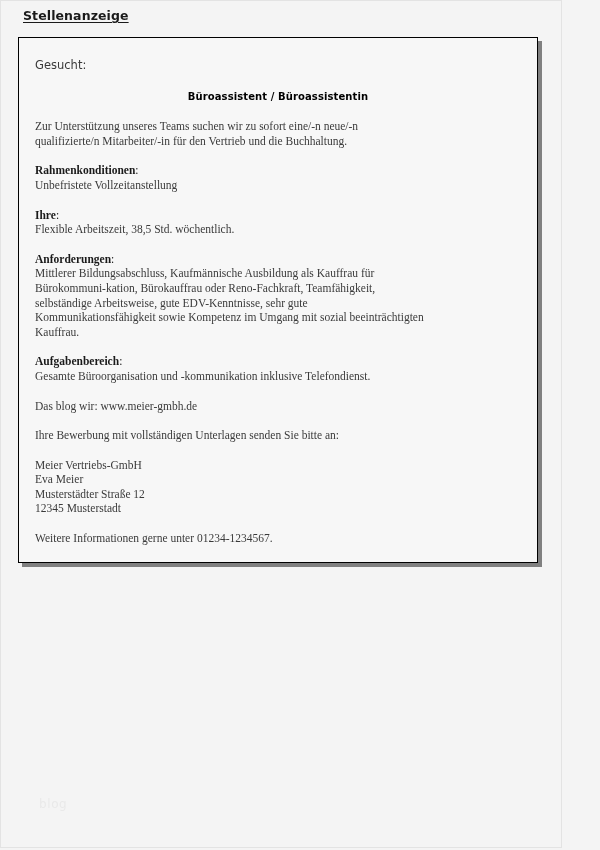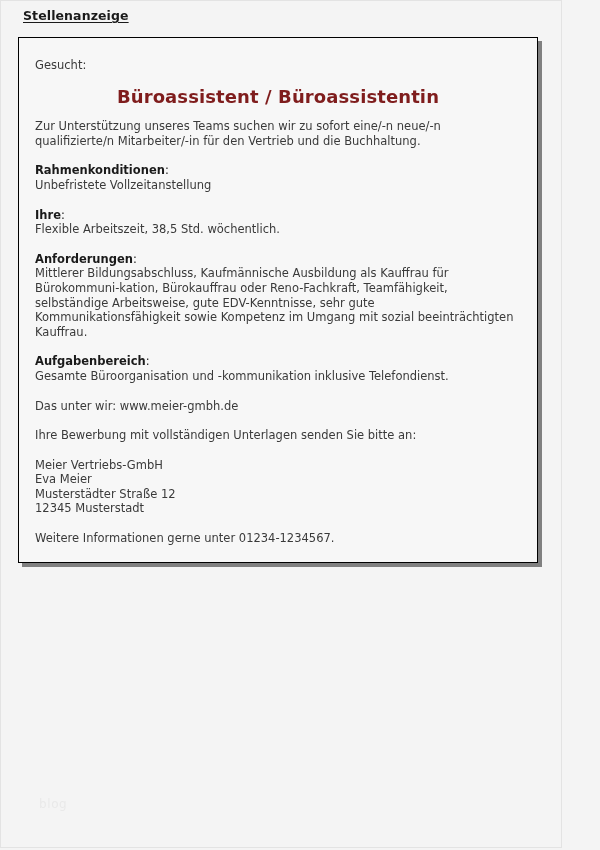--- a/index.html
+++ b/index.html
@@ -55,27 +55,28 @@
   }
   .line {
     white-space: nowrap;
   }
   .lead-in {
     margin: 0 0 0 0;
   }
   .job-title {
     text-align: center;
     font-weight: bold;
-    font-size: 18px;
-    color: #7f1d1d;
+    font-size: 10px;
+    color: #000000;
     margin: 17px 0 0 0;
     letter-spacing: 0.1px;
   }
   .para {
     margin: 15px 7px 0 0;
+    font-family: Liberation Serif, serif;
   }
   .label {
     font-weight: bold;
     color: #1a1a1a;
   }
   .label-colon {
     font-weight: normal;
     color: #1a1a1a;
   }
   .addr-line {
@@ -128,21 +129,21 @@
         <div class="line">selbständige Arbeitsweise, gute EDV-Kenntnisse, sehr gute</div>
         <div class="line">Kommunikationsfähigkeit sowie Kompetenz im Umgang mit sozial beeinträchtigten</div>
         <div class="line">Kauffrau.</div>
       </div>
 
       <div class="para">
         <div class="line"><span class="label">Aufgabenbereich</span><span class="label-colon">:</span></div>
         <div class="line">Gesamte Büroorganisation und -kommunikation inklusive Telefondienst.</div>
       </div>
 
-      <div class="para line">Das unter wir: www.meier-gmbh.de</div>
+      <div class="para line">Das blog wir: www.meier-gmbh.de</div>
 
       <div class="para line">Ihre Bewerbung mit vollständigen Unterlagen senden Sie bitte an:</div>
 
       <div class="para">
         <div class="addr-line">Meier Vertriebs-GmbH</div>
         <div class="addr-line">Eva Meier</div>
         <div class="addr-line">Musterstädter Straße 12</div>
         <div class="addr-line">12345 Musterstadt</div>
       </div>
 

